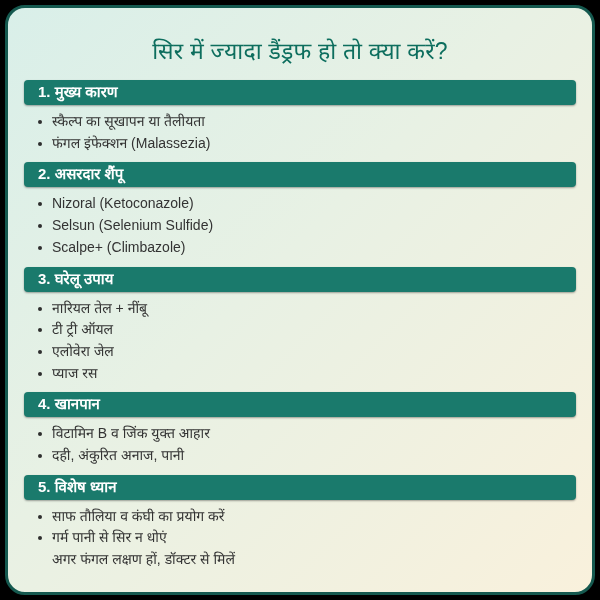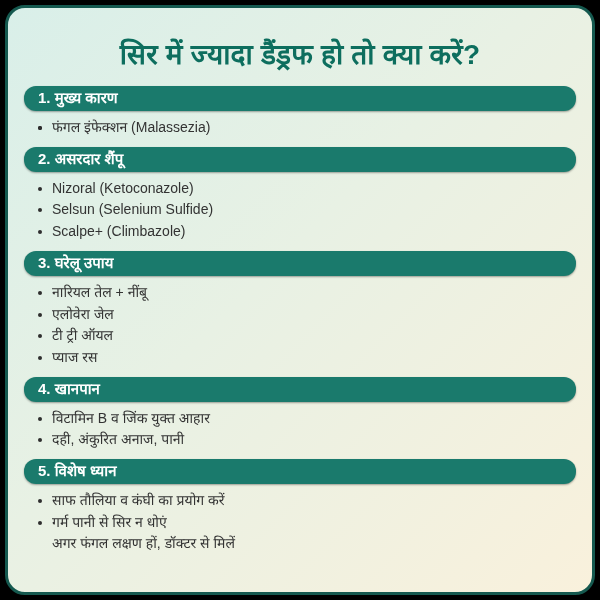--- a/index.html
+++ b/index.html
@@ -16,34 +16,34 @@
     top: 5px; left: 5px; right: 5px; bottom: 5px;
     border: 3px solid #15594f;
     border-radius: 20px;
     background: linear-gradient(135deg, #d9efe9 0%, #e8f1e4 45%, #f9f1dc 100%);
     box-sizing: border-box;
     padding: 0 16px;
   }
   .page-title {
     margin: 26px 0 14px 0;
     text-align: center;
-    font-size: 28px;
-    font-weight: bold;
+    font-size: 23px;
+    font-weight: normal;
     color: #0d6e5e;
     letter-spacing: 0.2px;
   }
   .section {
     margin-bottom: 8px;
   }
   .section-header {
     background: #1a7a6c;
     color: #ffffff;
     font-size: 15px;
     font-weight: bold;
-    border-radius: 12px;
+    border-radius: 4px;
     padding: 3px 14px 4px 14px;
     height: 18px;
     line-height: 18px;
     box-shadow: 0 1px 2px rgba(0,0,0,0.35);
     margin-bottom: 4px;
   }
   ul.items {
     list-style: none;
     margin: 0 0 0 0;
     padding: 2px 0 0 12px;
@@ -71,21 +71,21 @@
 
 <div class="card">
 
   <h1 class="page-title">सिर में ज्यादा डैंड्रफ हो तो क्या करें?</h1>
 
   <div class="section">
     <div class="section-header">
       <span>1. मुख्य कारण</span>
     </div>
     <ul class="items">
-      <li><span class="dot"></span></li>
+      <li><span class="dot"></span><span>स्कैल्प का सूखापन या तैलीयता</span></li>
       <li><span class="dot"></span><span>फंगल इंफेक्शन (Malassezia)</span></li>
     </ul>
   </div>
 
   <div class="section">
     <div class="section-header">
       <span>2. असरदार शैंपू</span>
     </div>
     <ul class="items">
       <li><span class="dot"></span><span>Nizoral (Ketoconazole)</span></li>
@@ -93,22 +93,22 @@
       <li><span class="dot"></span><span>Scalpe+ (Climbazole)</span></li>
     </ul>
   </div>
 
   <div class="section">
     <div class="section-header">
       <span>3. घरेलू उपाय</span>
     </div>
     <ul class="items">
       <li><span class="dot"></span><span>नारियल तेल + नींबू</span></li>
+      <li><span class="dot"></span><span>टी ट्री ऑयल</span></li>
       <li><span class="dot"></span><span>एलोवेरा जेल</span></li>
-      <li><span class="dot"></span><span>टी ट्री ऑयल</span></li>
       <li><span class="dot"></span><span>प्याज रस</span></li>
     </ul>
   </div>
 
   <div class="section">
     <div class="section-header">
       <span>4. खानपान</span>
     </div>
     <ul class="items">
       <li><span class="dot"></span><span>विटामिन B व जिंक युक्त आहार</span></li>

